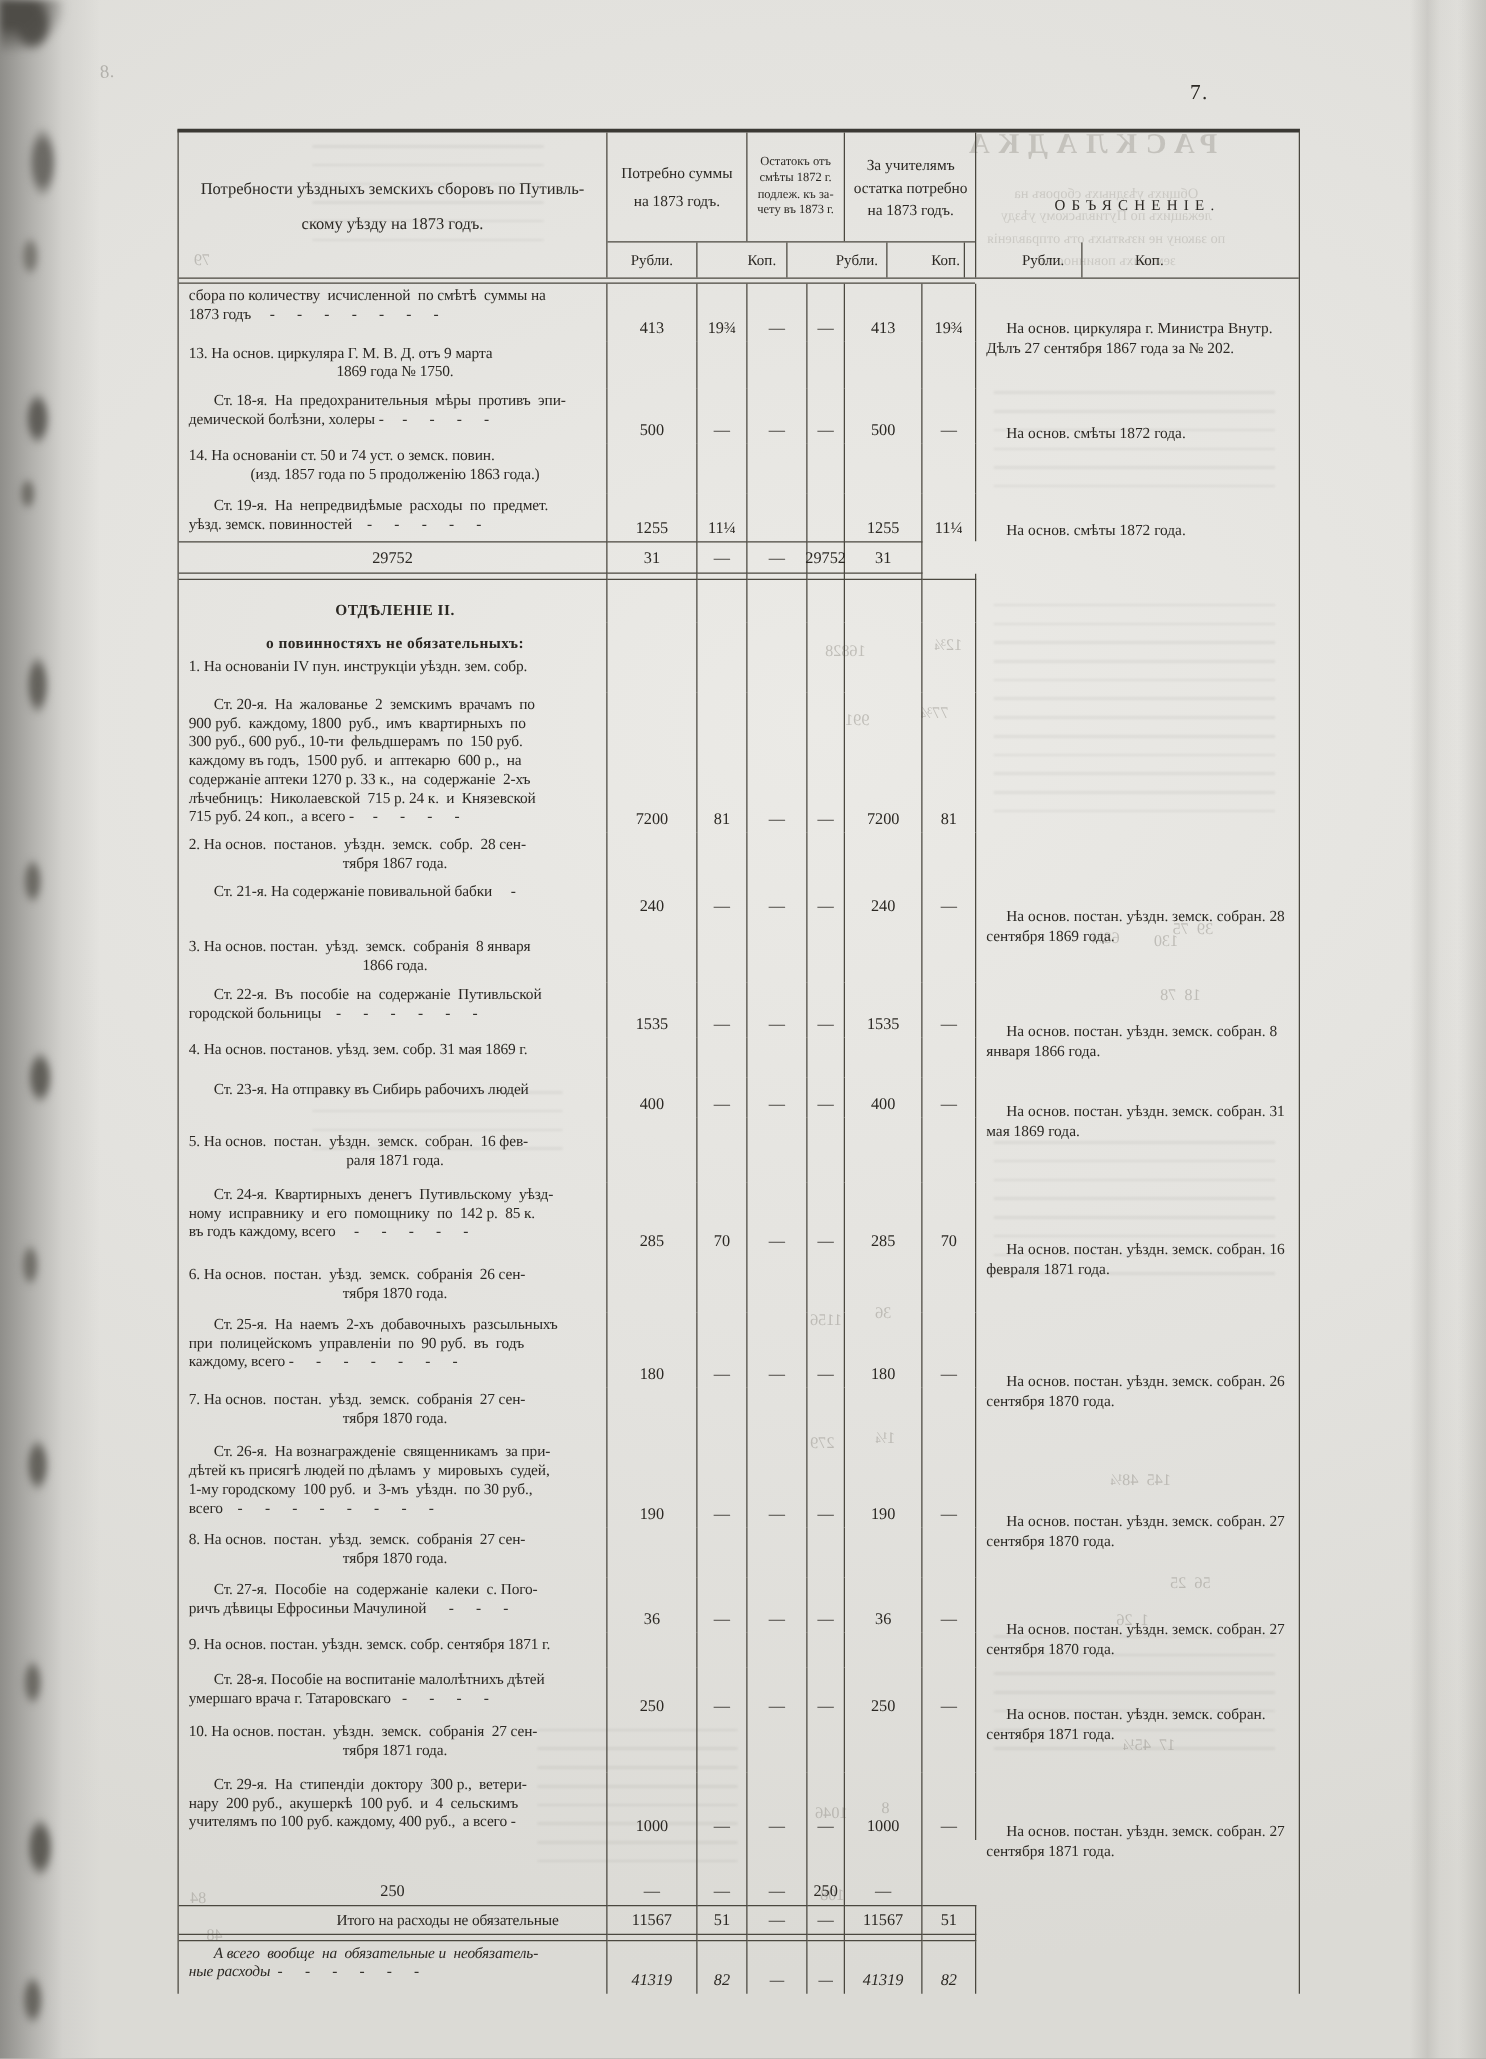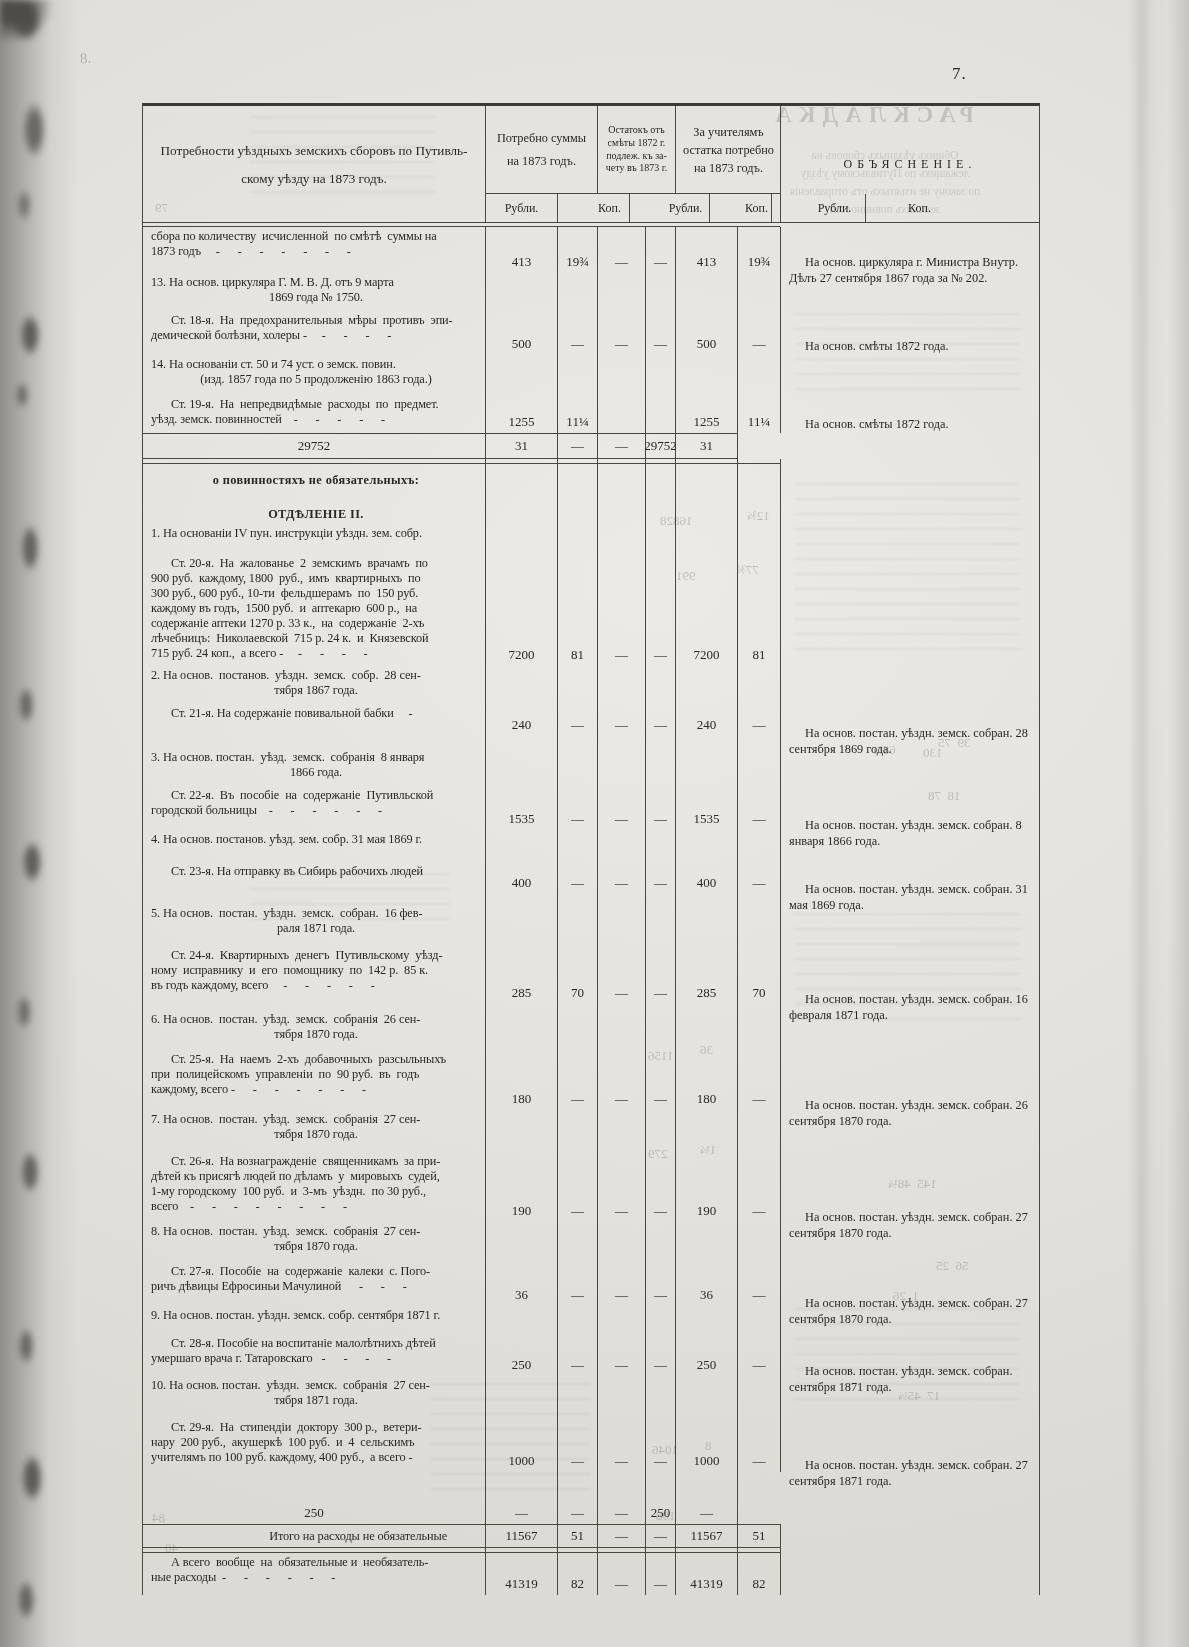--- a/index.html
+++ b/index.html
@@ -293,35 +293,35 @@
         <div class="row dbl" style="min-height: 4px;">
           <div class="c desc"></div>
           <div class="c num"></div>
           <div class="c num"></div>
           <div class="c num"></div>
           <div class="c num"></div>
           <div class="c num"></div>
           <div class="c num"></div>
           <div class="c expl"></div>
         </div>
+        <div class="row section" style="min-height: 34px;">
+          <div class="c desc">
+            <div class="dline ctr bold">ОТДѢЛЕНІЕ II.</div>
+          </div>
+          <div class="c num"></div>
+          <div class="c num"></div>
+          <div class="c num"></div>
+          <div class="c num"></div>
+          <div class="c num"></div>
+          <div class="c num"></div>
+          <div class="c expl"></div>
+        </div>
         <div class="row section" style="min-height: 26px;">
           <div class="c desc">
             <div class="dline ctr bold">о повинностяхъ не обязательныхъ:</div>
-          </div>
-          <div class="c num"></div>
-          <div class="c num"></div>
-          <div class="c num"></div>
-          <div class="c num"></div>
-          <div class="c num"></div>
-          <div class="c num"></div>
-          <div class="c expl"></div>
-        </div>
-        <div class="row section" style="min-height: 34px;">
-          <div class="c desc">
-            <div class="dline ctr bold">ОТДѢЛЕНІЕ II.</div>
           </div>
           <div class="c num"></div>
           <div class="c num"></div>
           <div class="c num"></div>
           <div class="c num"></div>
           <div class="c num"></div>
           <div class="c num"></div>
           <div class="c expl"></div>
         </div>
         <div class="row note" style="min-height: 30px;">
@@ -774,21 +774,21 @@
         <div class="row dbl" style="min-height: 4px;">
           <div class="c desc"></div>
           <div class="c num"></div>
           <div class="c num"></div>
           <div class="c num"></div>
           <div class="c num"></div>
           <div class="c num"></div>
           <div class="c num"></div>
           <div class="c expl"></div>
         </div>
-        <div class="row item" style="min-height: 42px;">
+        <div class="row item" style="min-height: 42px; font-style: italic;">
           <div class="c desc">
             <div class="dline ind">А всего  вообще  на  обязательные и  необязатель-</div>
             <div class="dline">ные расходы  -      -      -      -      -      -</div>
           </div>
           <div class="c num">
             <span>41319</span>
           </div>
           <div class="c num">
             <span>82</span>
           </div>

